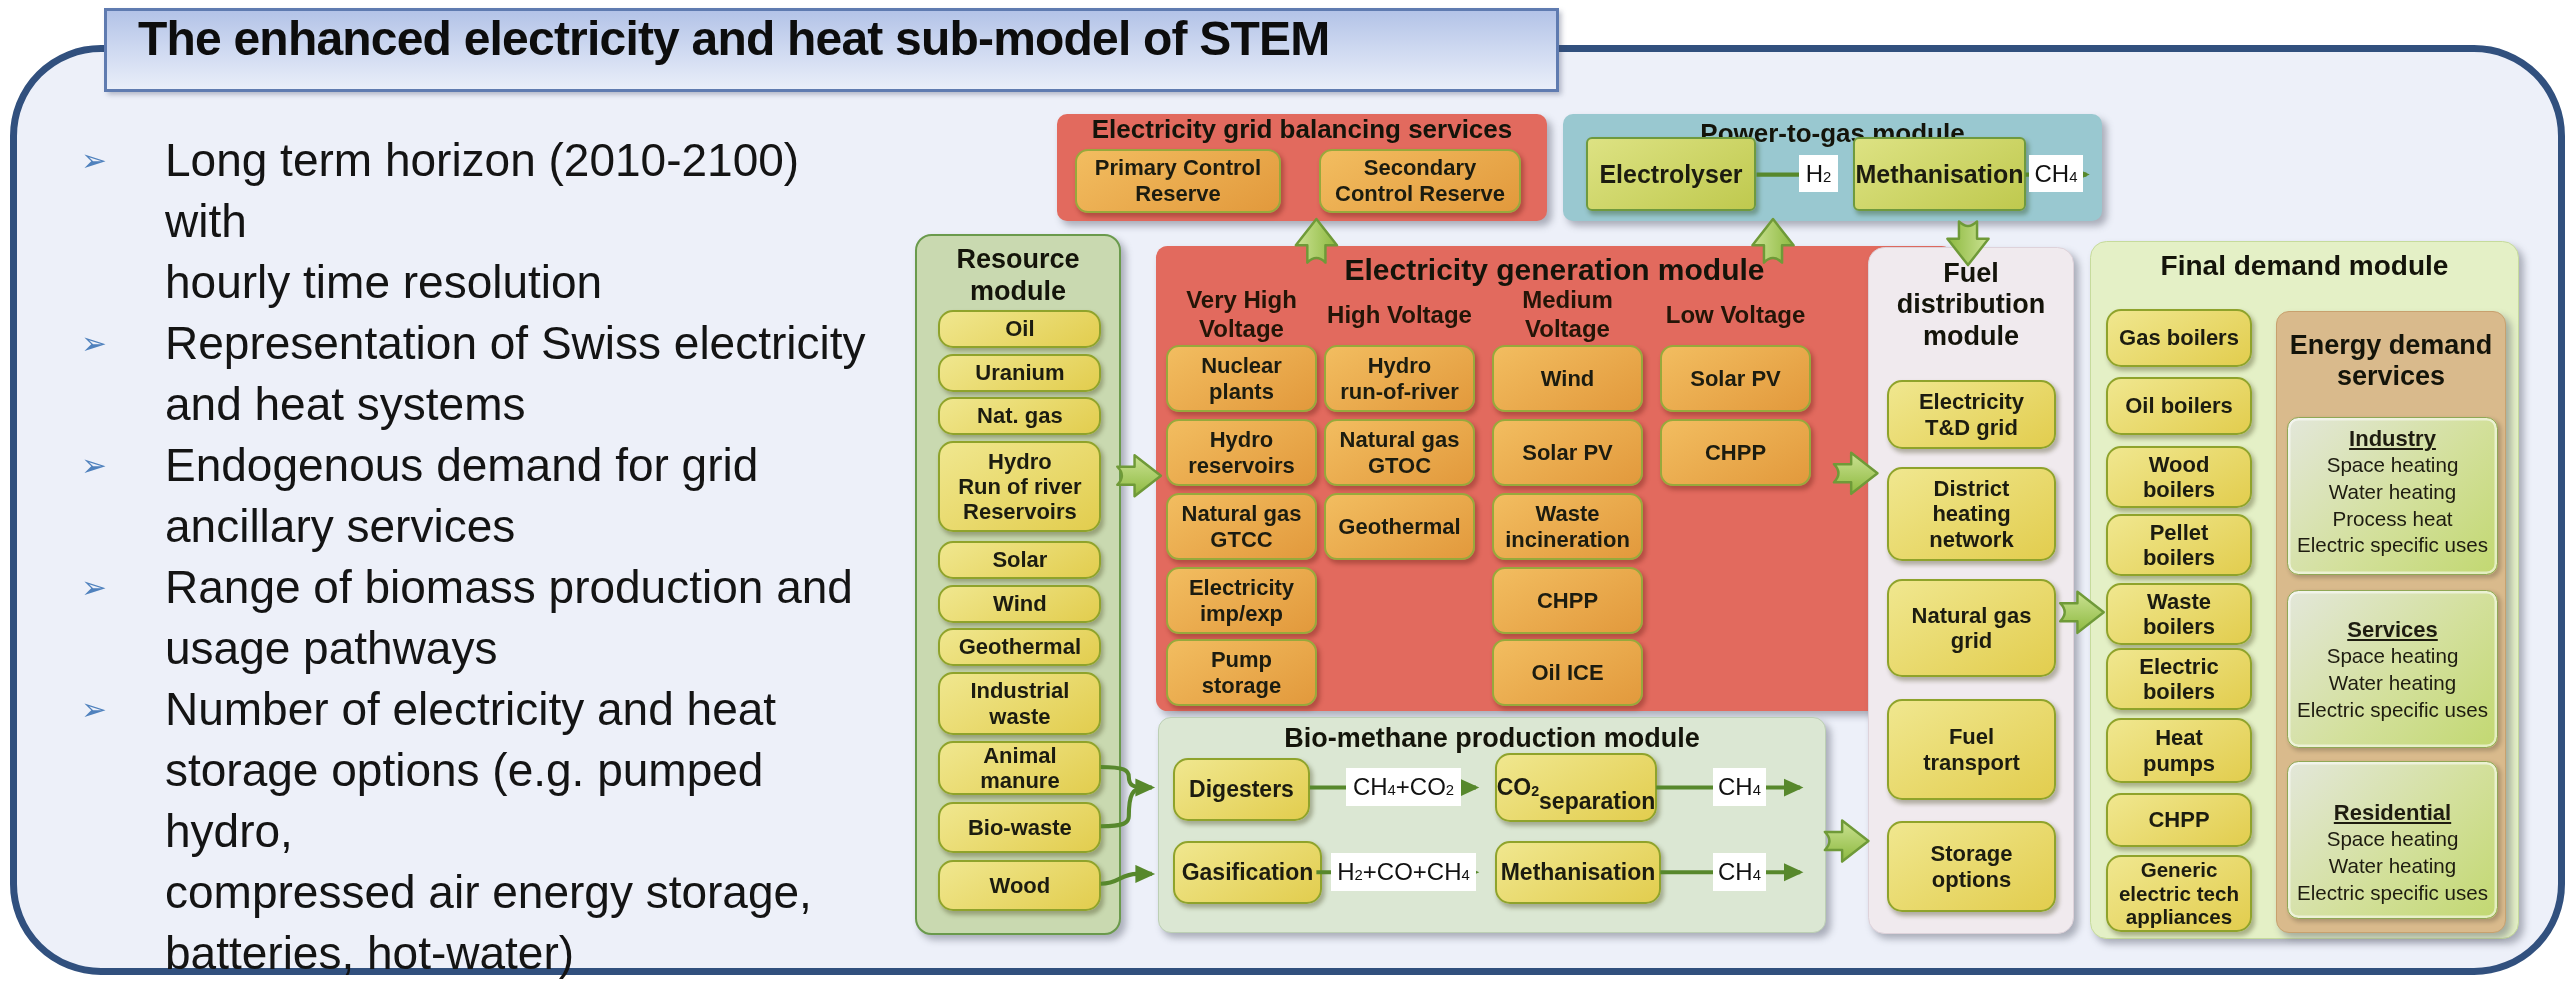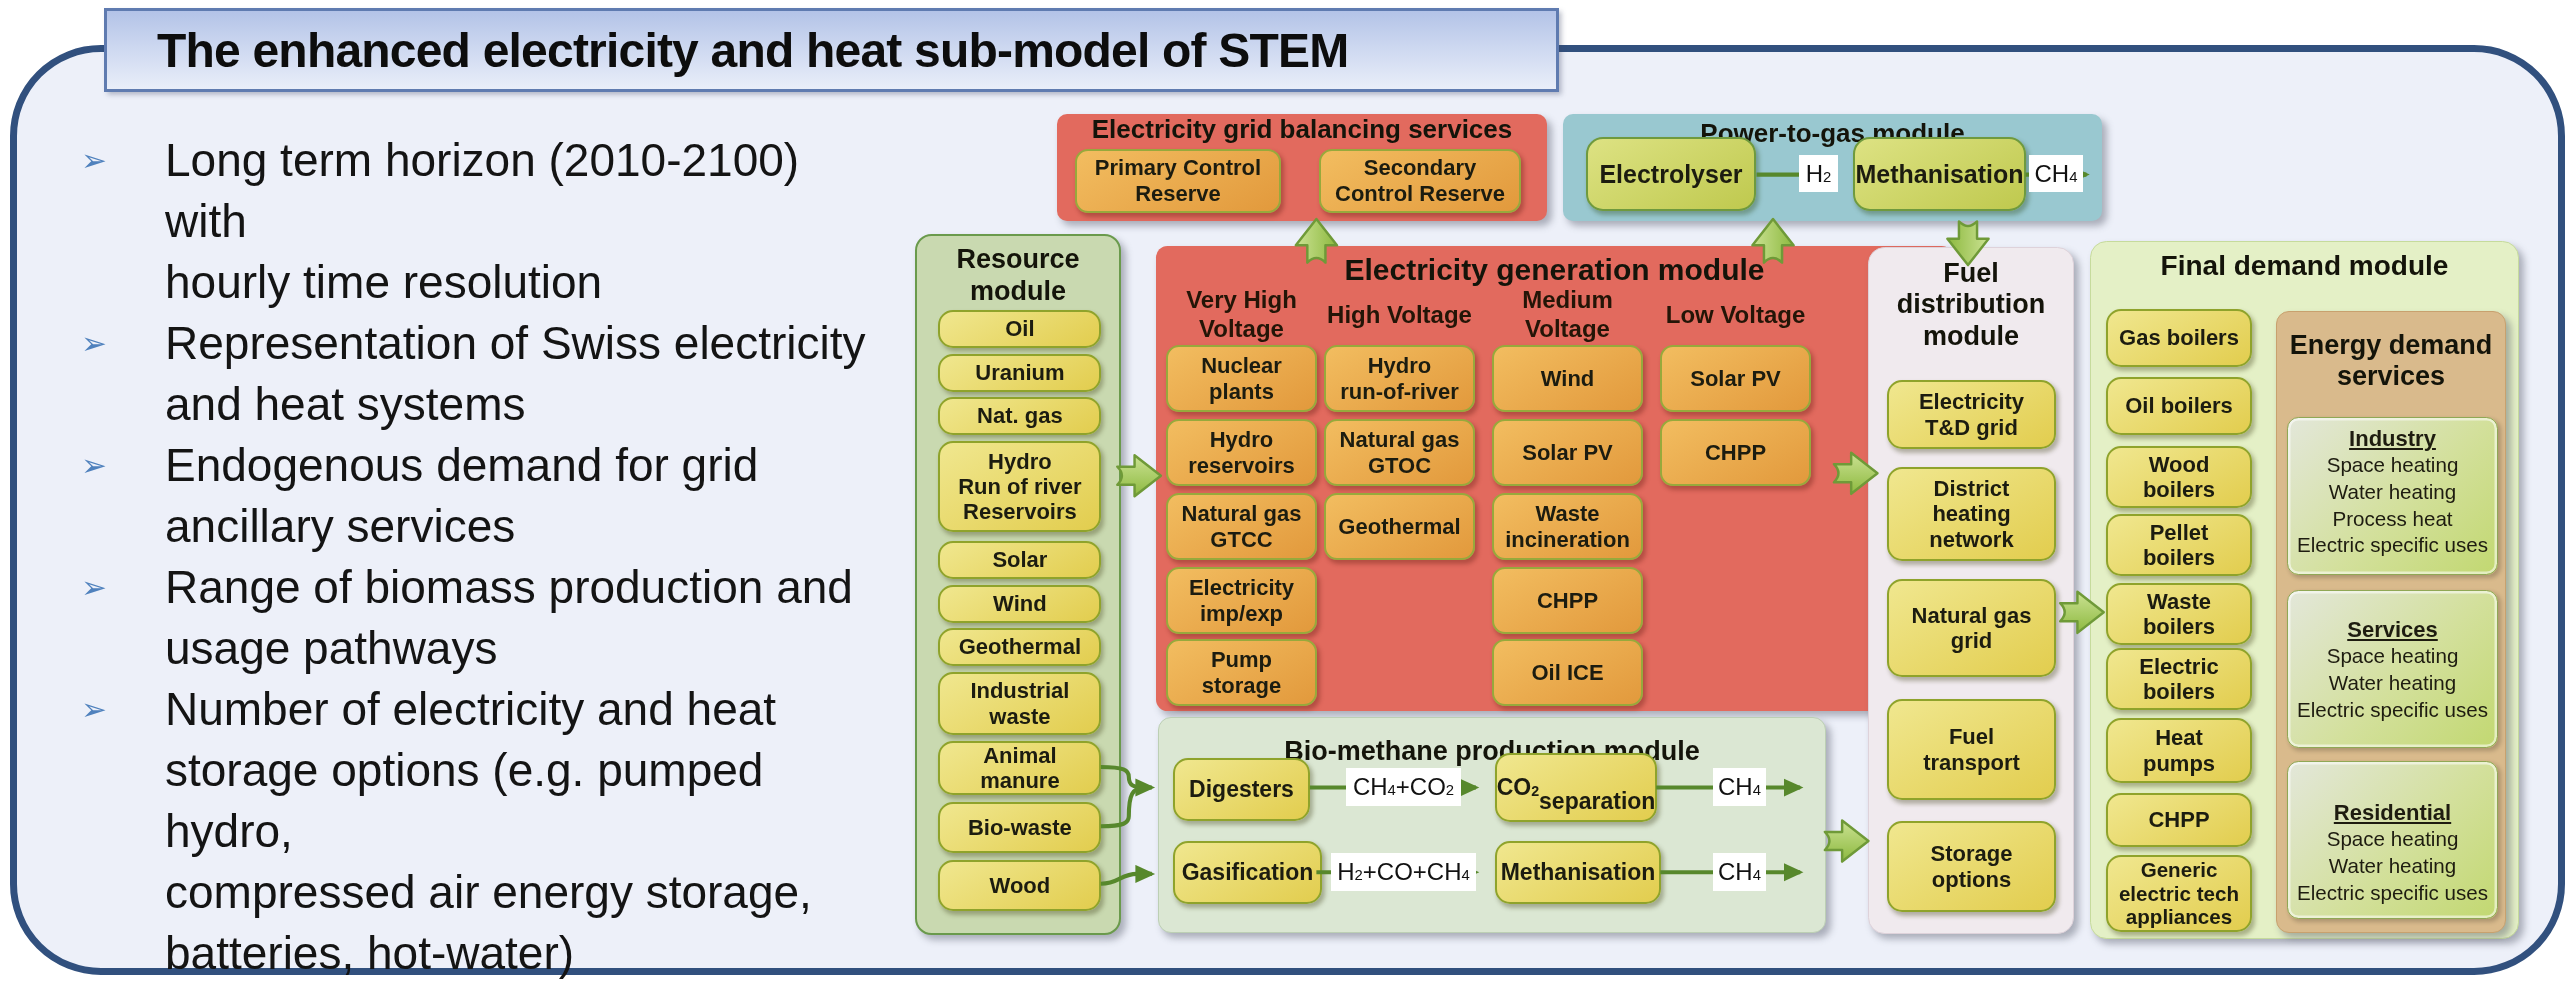--- a/index.html
+++ b/index.html
@@ -12,21 +12,21 @@
     --line:#57882c; --bullet_marker:#4f81bd;
   }
   *{margin:0;padding:0;box-sizing:border-box}
   html,body{background:#ffffff}
   body{font-family:"Liberation Sans","DejaVu Sans",sans-serif;}
   #canvas{position:relative;width:2576px;height:986px;overflow:hidden;background:#ffffff}
   #frame{position:absolute;left:10px;top:45px;width:2555px;height:930px;
          border:7.4px solid var(--frame);border-radius:91px;background:var(--slide_bg);}
   #title-box{position:absolute;left:104px;top:8.2px;width:1455px;height:84px;z-index:6;
     background:linear-gradient(180deg,#b3c3e7 0%,#ccd7f0 45%,#e9eef9 100%);
-    border:3.3px solid #5f7bb0;display:flex;align-items:center;padding-left:50px;
+    border:3.3px solid #5f7bb0;display:flex;align-items:flex-start;padding-left:31px;
     box-shadow:2.5px 2.5px 5px rgba(60,70,100,.35);}
   #title-box .t{font-size:48px;font-weight:bold;color:#0d0d0d;letter-spacing:-0.8px}
   
   #bullets{position:absolute;left:71px;top:130px;width:823px;z-index:3;list-style:none}
   #bullets li{display:flex;align-items:flex-start}
   .bl-marker{width:94px;flex:0 0 94px;font-family:"DejaVu Sans",sans-serif;
              color:var(--bullet_marker);font-size:31px;line-height:61px;padding-left:10px}
   .bl-text{font-size:46px;line-height:61px;color:#141414;white-space:pre-line;width:716px}
   
   .module{position:absolute;border-radius:13px}
@@ -35,21 +35,21 @@
   
   .ybox,.obox,.gbox{position:absolute;display:flex;align-items:center;justify-content:center;
     text-align:center;font-weight:bold;color:#1c1c10;white-space:pre-line;}
   .ybox{background:linear-gradient(150deg,var(--yellow_hi),var(--yellow_lo));
         border:2.5px solid var(--yellow_border);border-radius:15px;
         box-shadow:2.5px 3.3px 4.1px rgba(60,60,20,.35);font-size:22px;line-height:1.14}
   .obox{background:linear-gradient(150deg,var(--orange_hi),var(--orange_lo));
         border:2.5px solid var(--orange_border);border-radius:13px;
         box-shadow:2.5px 3.3px 4.1px rgba(110,35,25,.4);font-size:22px;line-height:1.16}
   .gbox{background:linear-gradient(150deg,var(--green_box_hi),var(--green_box_lo));
-        border:2.5px solid var(--green_box_border);border-radius:17px;
+        border:2.5px solid var(--green_box_border);border-radius:6px;
         box-shadow:2.5px 3.3px 4.1px rgba(40,70,20,.35);font-size:25px}
   .ghead{position:absolute;font-weight:bold;font-size:24px;text-align:center;
          white-space:pre-line;color:#241507;line-height:1.22;width:151px}
   .wlabel{position:absolute;background:#ffffff;color:#111;display:flex;align-items:center;
           justify-content:center;font-size:24px;z-index:4}
   sub{font-size:.62em;vertical-align:baseline;position:relative;top:.22em}
   
   .egroup{position:absolute;background:linear-gradient(135deg,#e3e7da 0%,#d3e09c 55%,#c2d871 100%);
     border:1.6px solid #90a855;border-radius:11.5px;padding-top:8.2px;
     box-shadow:inset 0 0 0 2.5px rgba(255,255,255,.55),2.5px 2.5px 4.1px rgba(0,0,0,.2);
@@ -232,21 +232,21 @@
       <div class="egroup" style="left:10px;top:449px;width:211px;height:158px;padding-top:38px">
         <div class="eh">Residential</div>
         <div class="el">Space heating
 Water heating
 Electric specific uses</div>
       </div>
     </div>
   </div>
 
   <div class="module shadow z2" style="left:1158px;top:717px;width:668px;height:216px;background:#dbe7d3;border:1.6px solid #bccfb4;border-radius:13px">
-    <div class="mtitle" style="font-size:27px;padding-top:18px">Bio-methane production module</div>
+    <div class="mtitle" style="font-size:27px;padding-top:5px">Bio-methane production module</div>
     <div class="ybox" style="left:14px;top:40px;width:137px;height:63px;font-size:23px">Digesters</div>
     <div class="ybox" style="left:336px;top:35px;width:162px;height:69px;font-size:23px">CO<sub>2</sub>
 separation</div>
     <div class="ybox" style="left:14px;top:123px;width:149px;height:63px;font-size:23px">Gasification</div>
     <div class="ybox" style="left:336px;top:123px;width:166px;height:63px;font-size:23px">Methanisation</div>
   </div>
   <div class="wlabel" style="left:1346px;top:768px;width:115px;height:38px">CH<sub>4</sub>+CO<sub>2</sub></div>
   <div class="wlabel" style="left:1713px;top:768px;width:53px;height:38px">CH<sub>4</sub></div>
   <div class="wlabel" style="left:1331px;top:853px;width:145px;height:38px">H<sub>2</sub>+CO+CH<sub>4</sub></div>
   <div class="wlabel" style="left:1713px;top:853px;width:53px;height:38px">CH<sub>4</sub></div>

